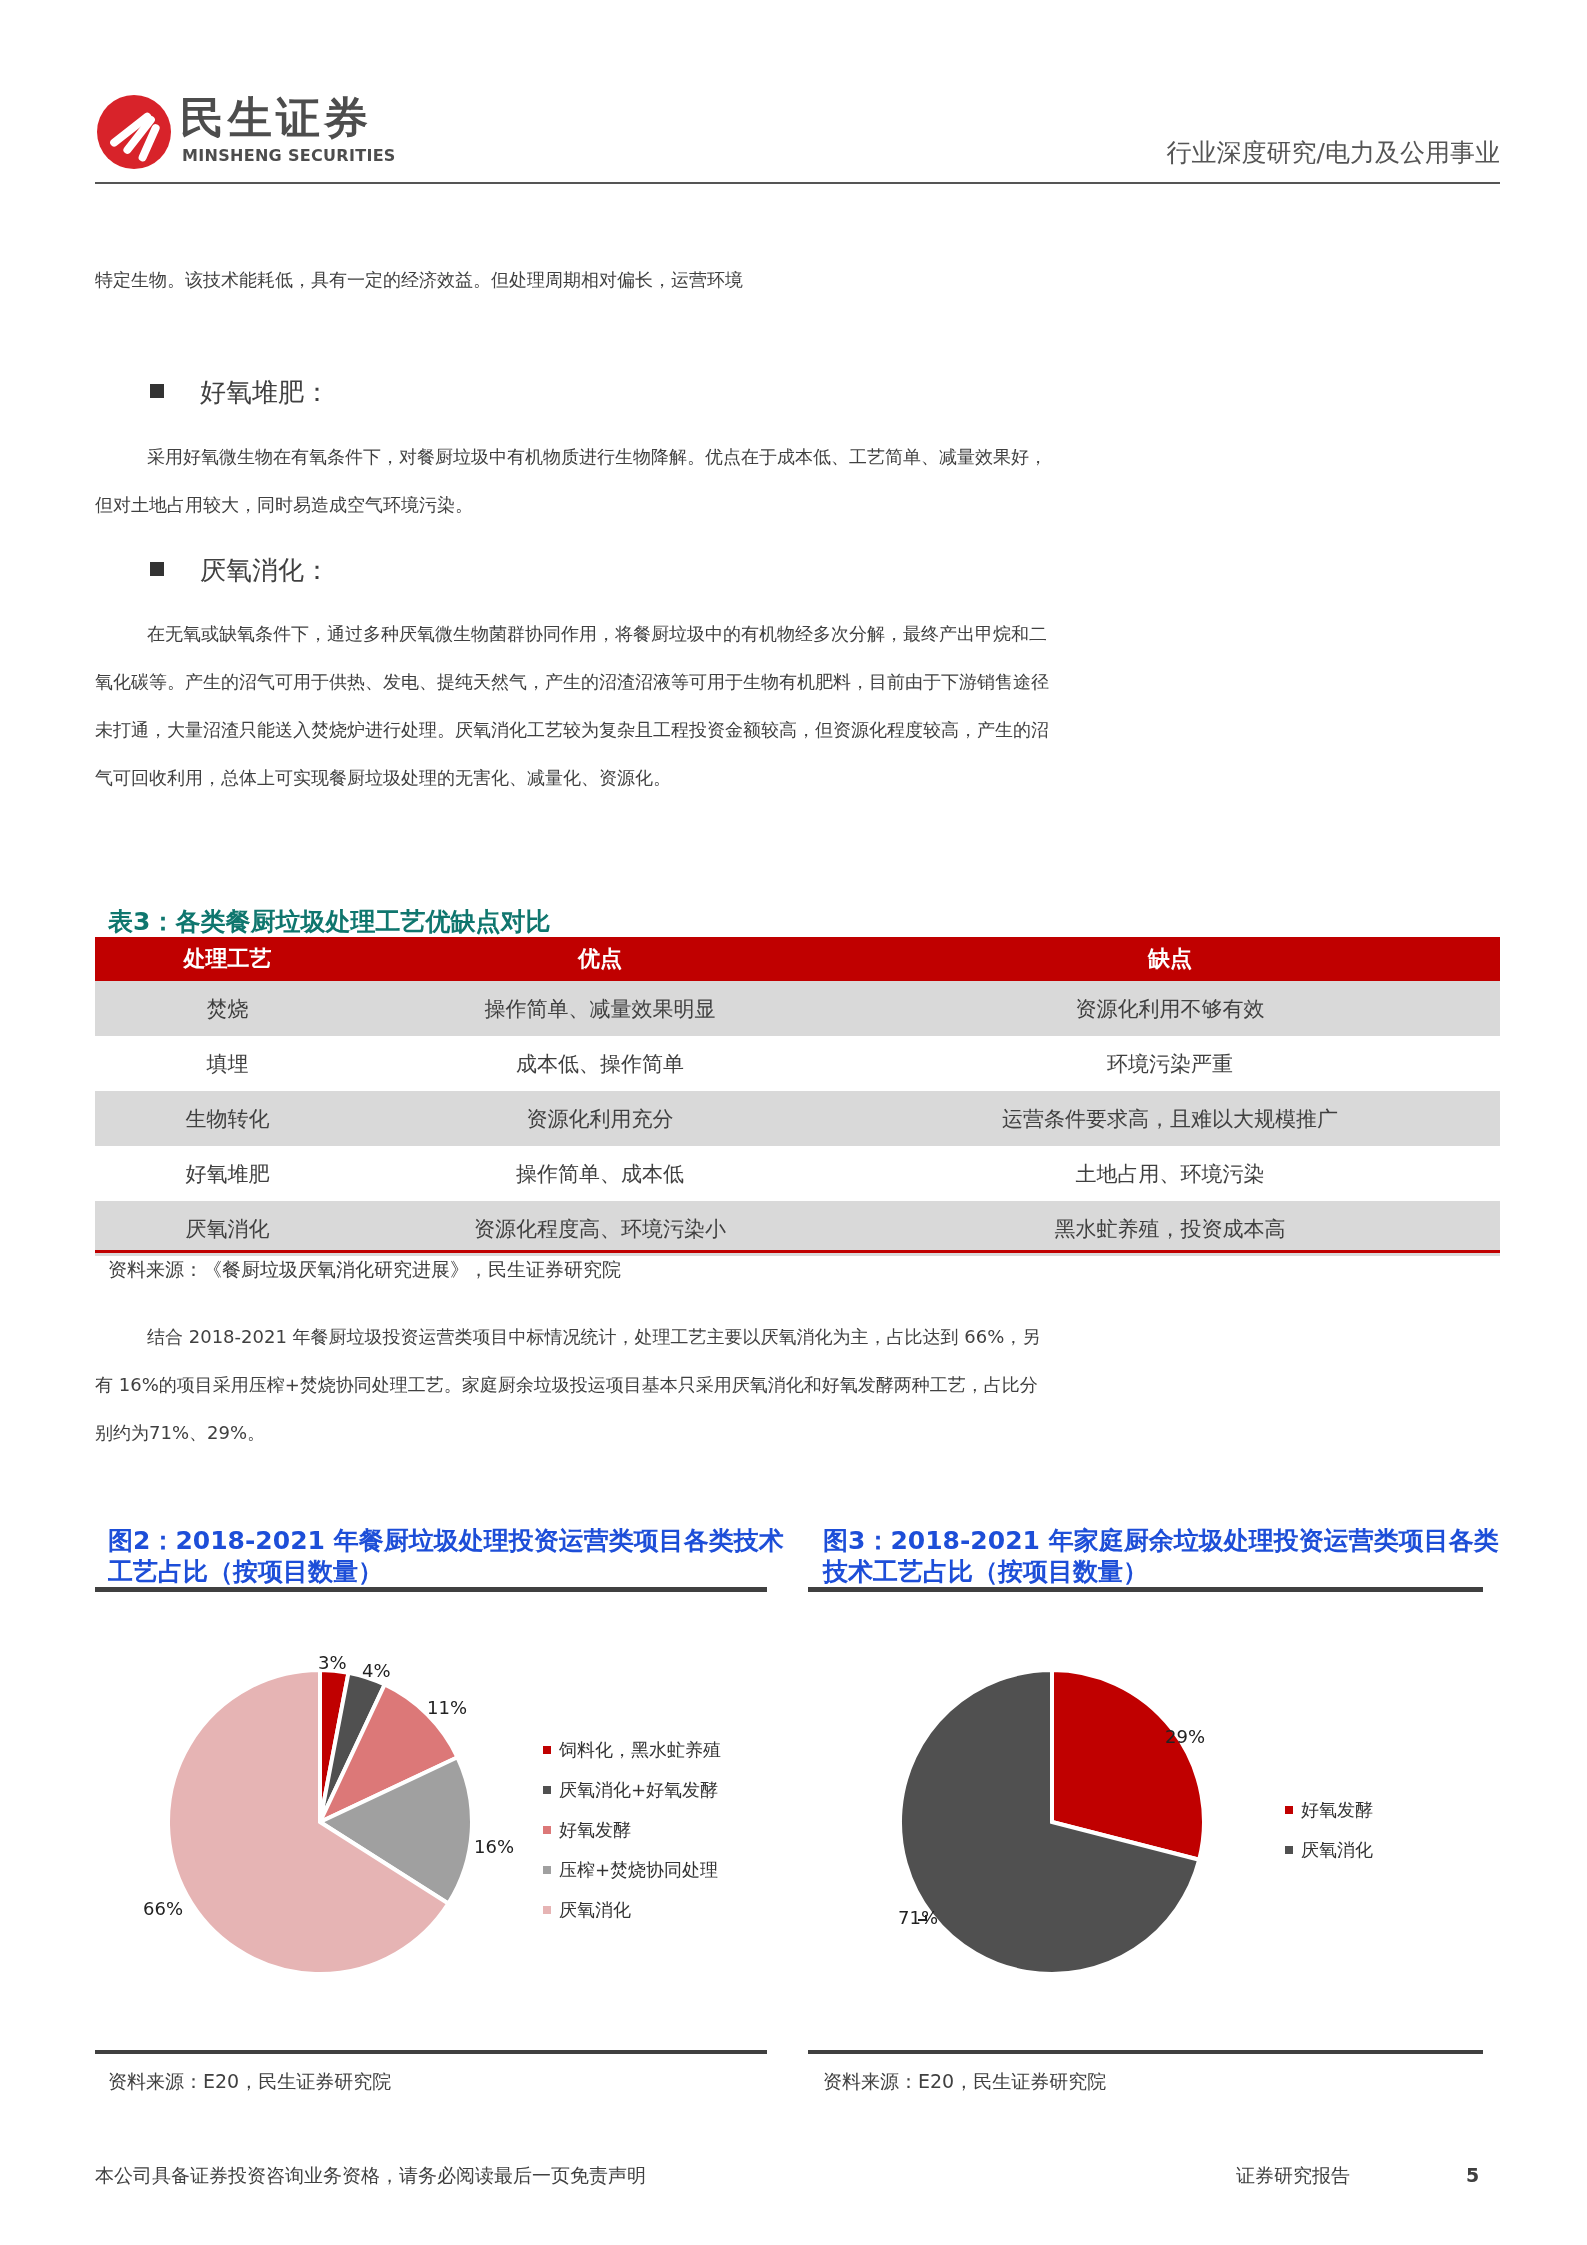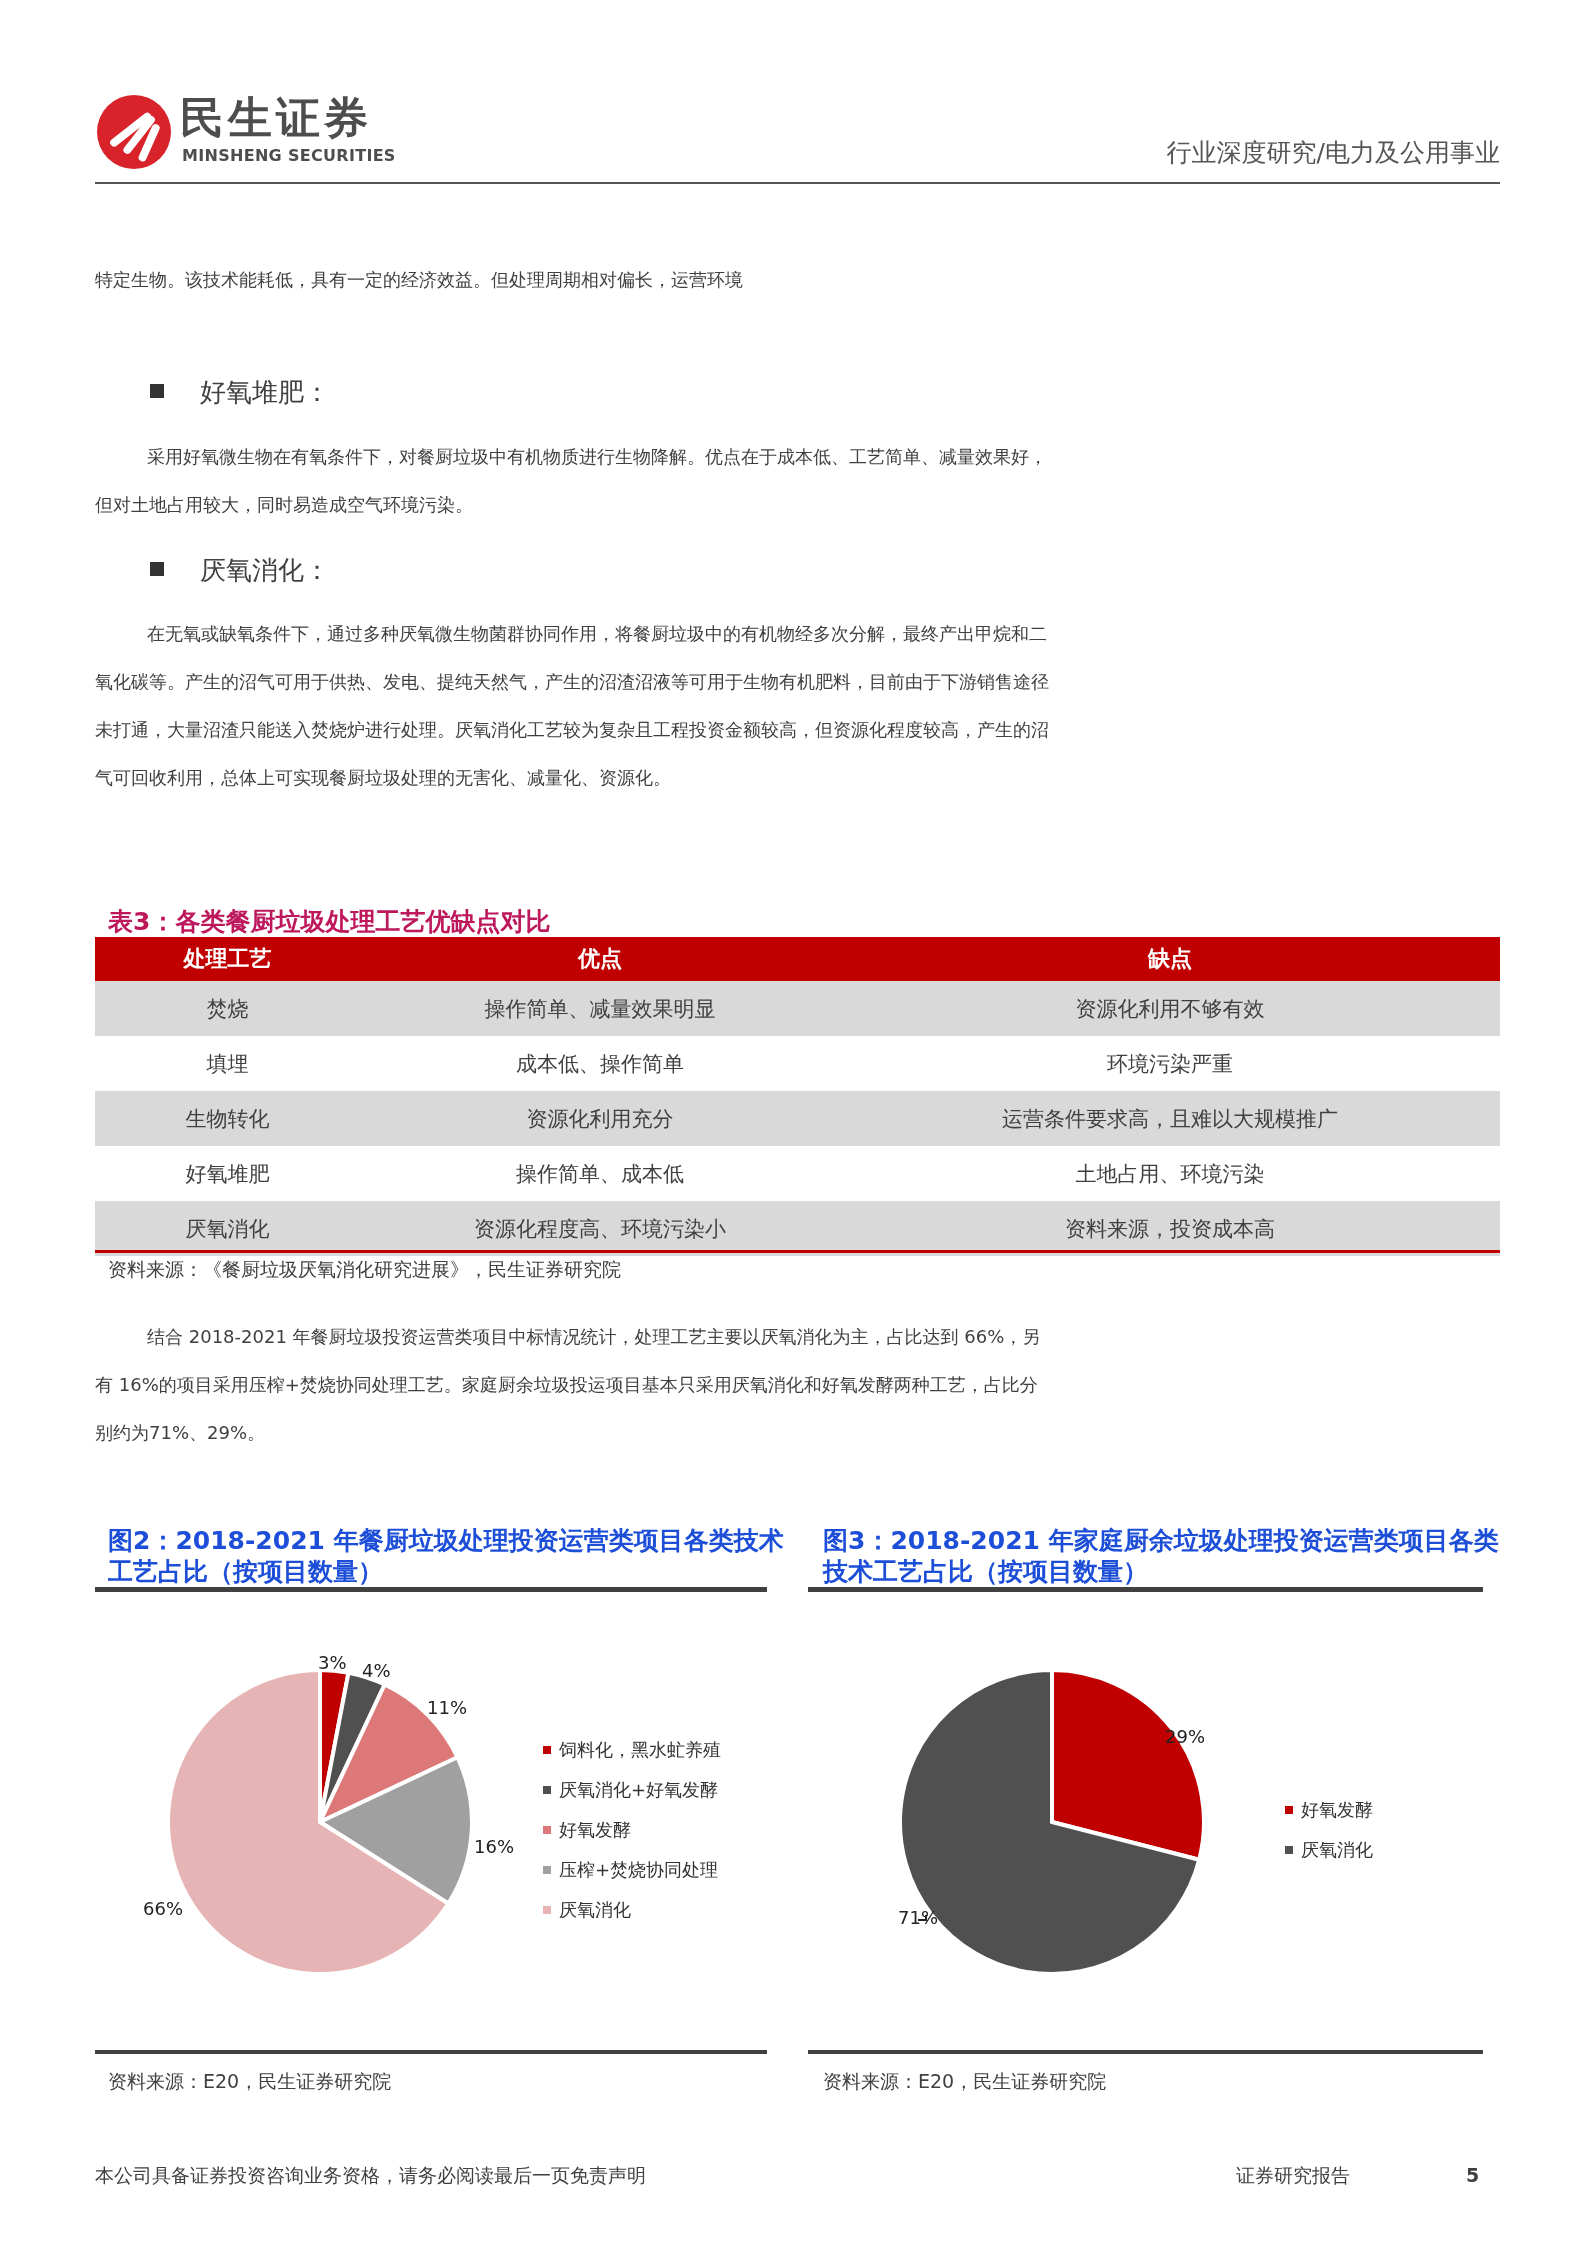--- a/index.html
+++ b/index.html
@@ -11,21 +11,21 @@
   .logo-cn{left:180px;top:92px;font-size:44px;font-weight:bold;color:#4d4d4d;letter-spacing:4px;line-height:52px;}
   .logo-en{left:182px;top:146px;font-size:16px;font-weight:bold;color:#4d4d4d;line-height:20px;letter-spacing:0.3px;}
   .header-cat{right:87px;top:137px;font-size:25px;color:#555;line-height:32px;}
   .header-rule{left:95px;top:182px;width:1405px;height:2px;background:#555;}
   
   .para{left:95px;width:960px;font-size:18px;line-height:48px;color:#404040;}
   .indent{text-indent:52px;}
   .bullet{left:150px;font-size:26px;line-height:48px;color:#404040;}
   .bullet .sq{display:inline-block;width:14px;height:14px;background:#333;margin-right:36px;vertical-align:middle;position:relative;top:-3px;}
   
-  .tbl-title{left:108px;top:906px;font-size:25px;font-weight:bold;color:#be185d;line-height:32px;}
+  .tbl-title{left:108px;top:906px;font-size:25px;font-weight:bold;color:#0f766e;line-height:32px;}
   .tbl{left:95px;top:937px;width:1405px;border-collapse:collapse;font-size:21px;color:#404040;}
   .tbl th{background:#c00000;color:#fff;font-weight:bold;height:42px;font-size:22px;}
   .tbl td{text-align:center;height:53px;}
   .tbl tr.shade td{background:#d9d9d9;}
   .tbl-bottom{left:95px;top:1250px;width:1405px;height:3px;background:#c00000;}
   .src{font-size:19px;color:#404040;line-height:26px;}
   
   .fig-title{font-size:25px;font-weight:bold;color:#1d4ed8;line-height:31px;width:680px;}
   .fig-rule{height:5px;background:#404040;}
   .legend{font-size:18px;color:#333;line-height:20px;}
@@ -91,21 +91,21 @@
       <td>运营条件要求高，且难以大规模推广</td>
     </tr>
     <tr>
       <td>好氧堆肥</td>
       <td>操作简单、成本低</td>
       <td>土地占用、环境污染</td>
     </tr>
     <tr class="shade">
       <td>厌氧消化</td>
       <td>资源化程度高、环境污染小</td>
-      <td>资料来源，投资成本高</td>
+      <td>黑水虻养殖，投资成本高</td>
     </tr>
   </tbody>
 </table>
 <div class="abs tbl-bottom"></div>
 <div class="abs src" style="left:108px;top:1256px;">资料来源：《餐厨垃圾厌氧消化研究进展》，民生证券研究院</div>
 
 <div class="abs para indent" style="top:1313px;">结合 2018-2021 年餐厨垃圾投资运营类项目中标情况统计，处理工艺主要以厌氧消化为主，占比达到 66%，另有 16%的项目采用压榨+焚烧协同处理工艺。家庭厨余垃圾投运项目基本只采用厌氧消化和好氧发酵两种工艺，占比分别约为71%、29%。</div>
 
 <div class="abs fig-title" style="left:108px;top:1525px;">图2：2018-2021 年餐厨垃圾处理投资运营类项目各类技术工艺占比（按项目数量）</div>
 <div class="abs fig-rule" style="left:95px;top:1587px;width:672px;"></div>

